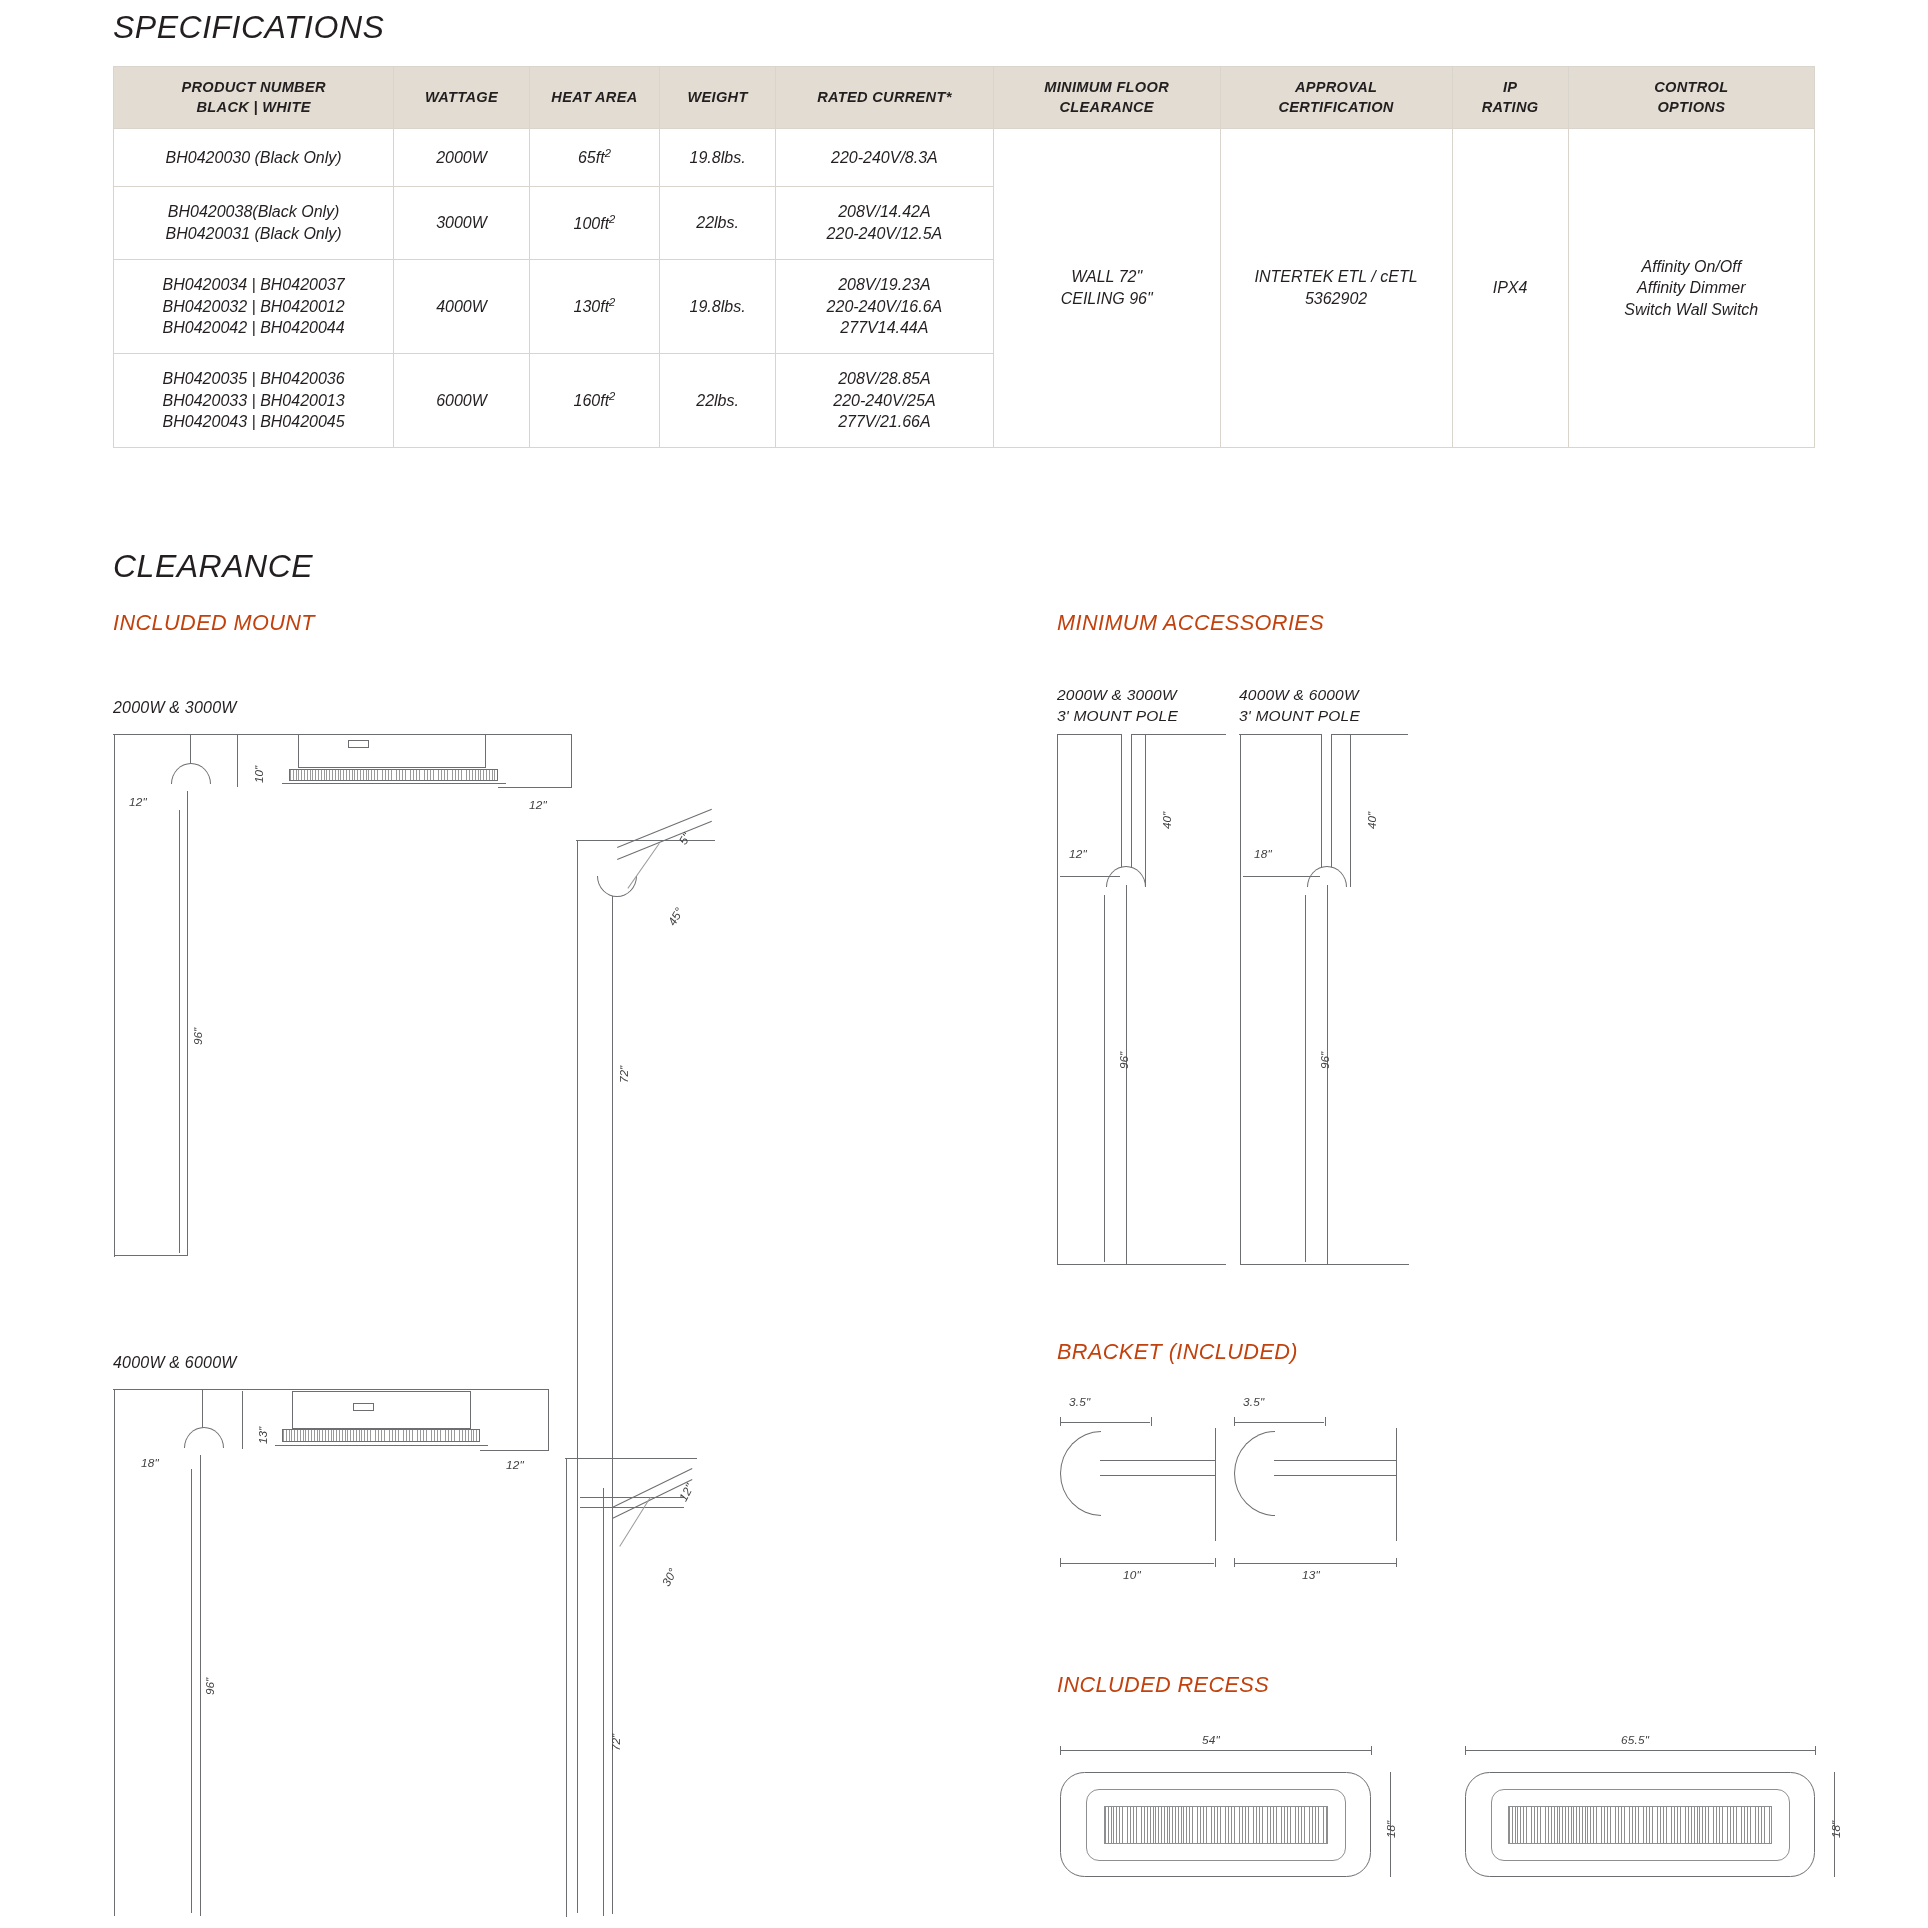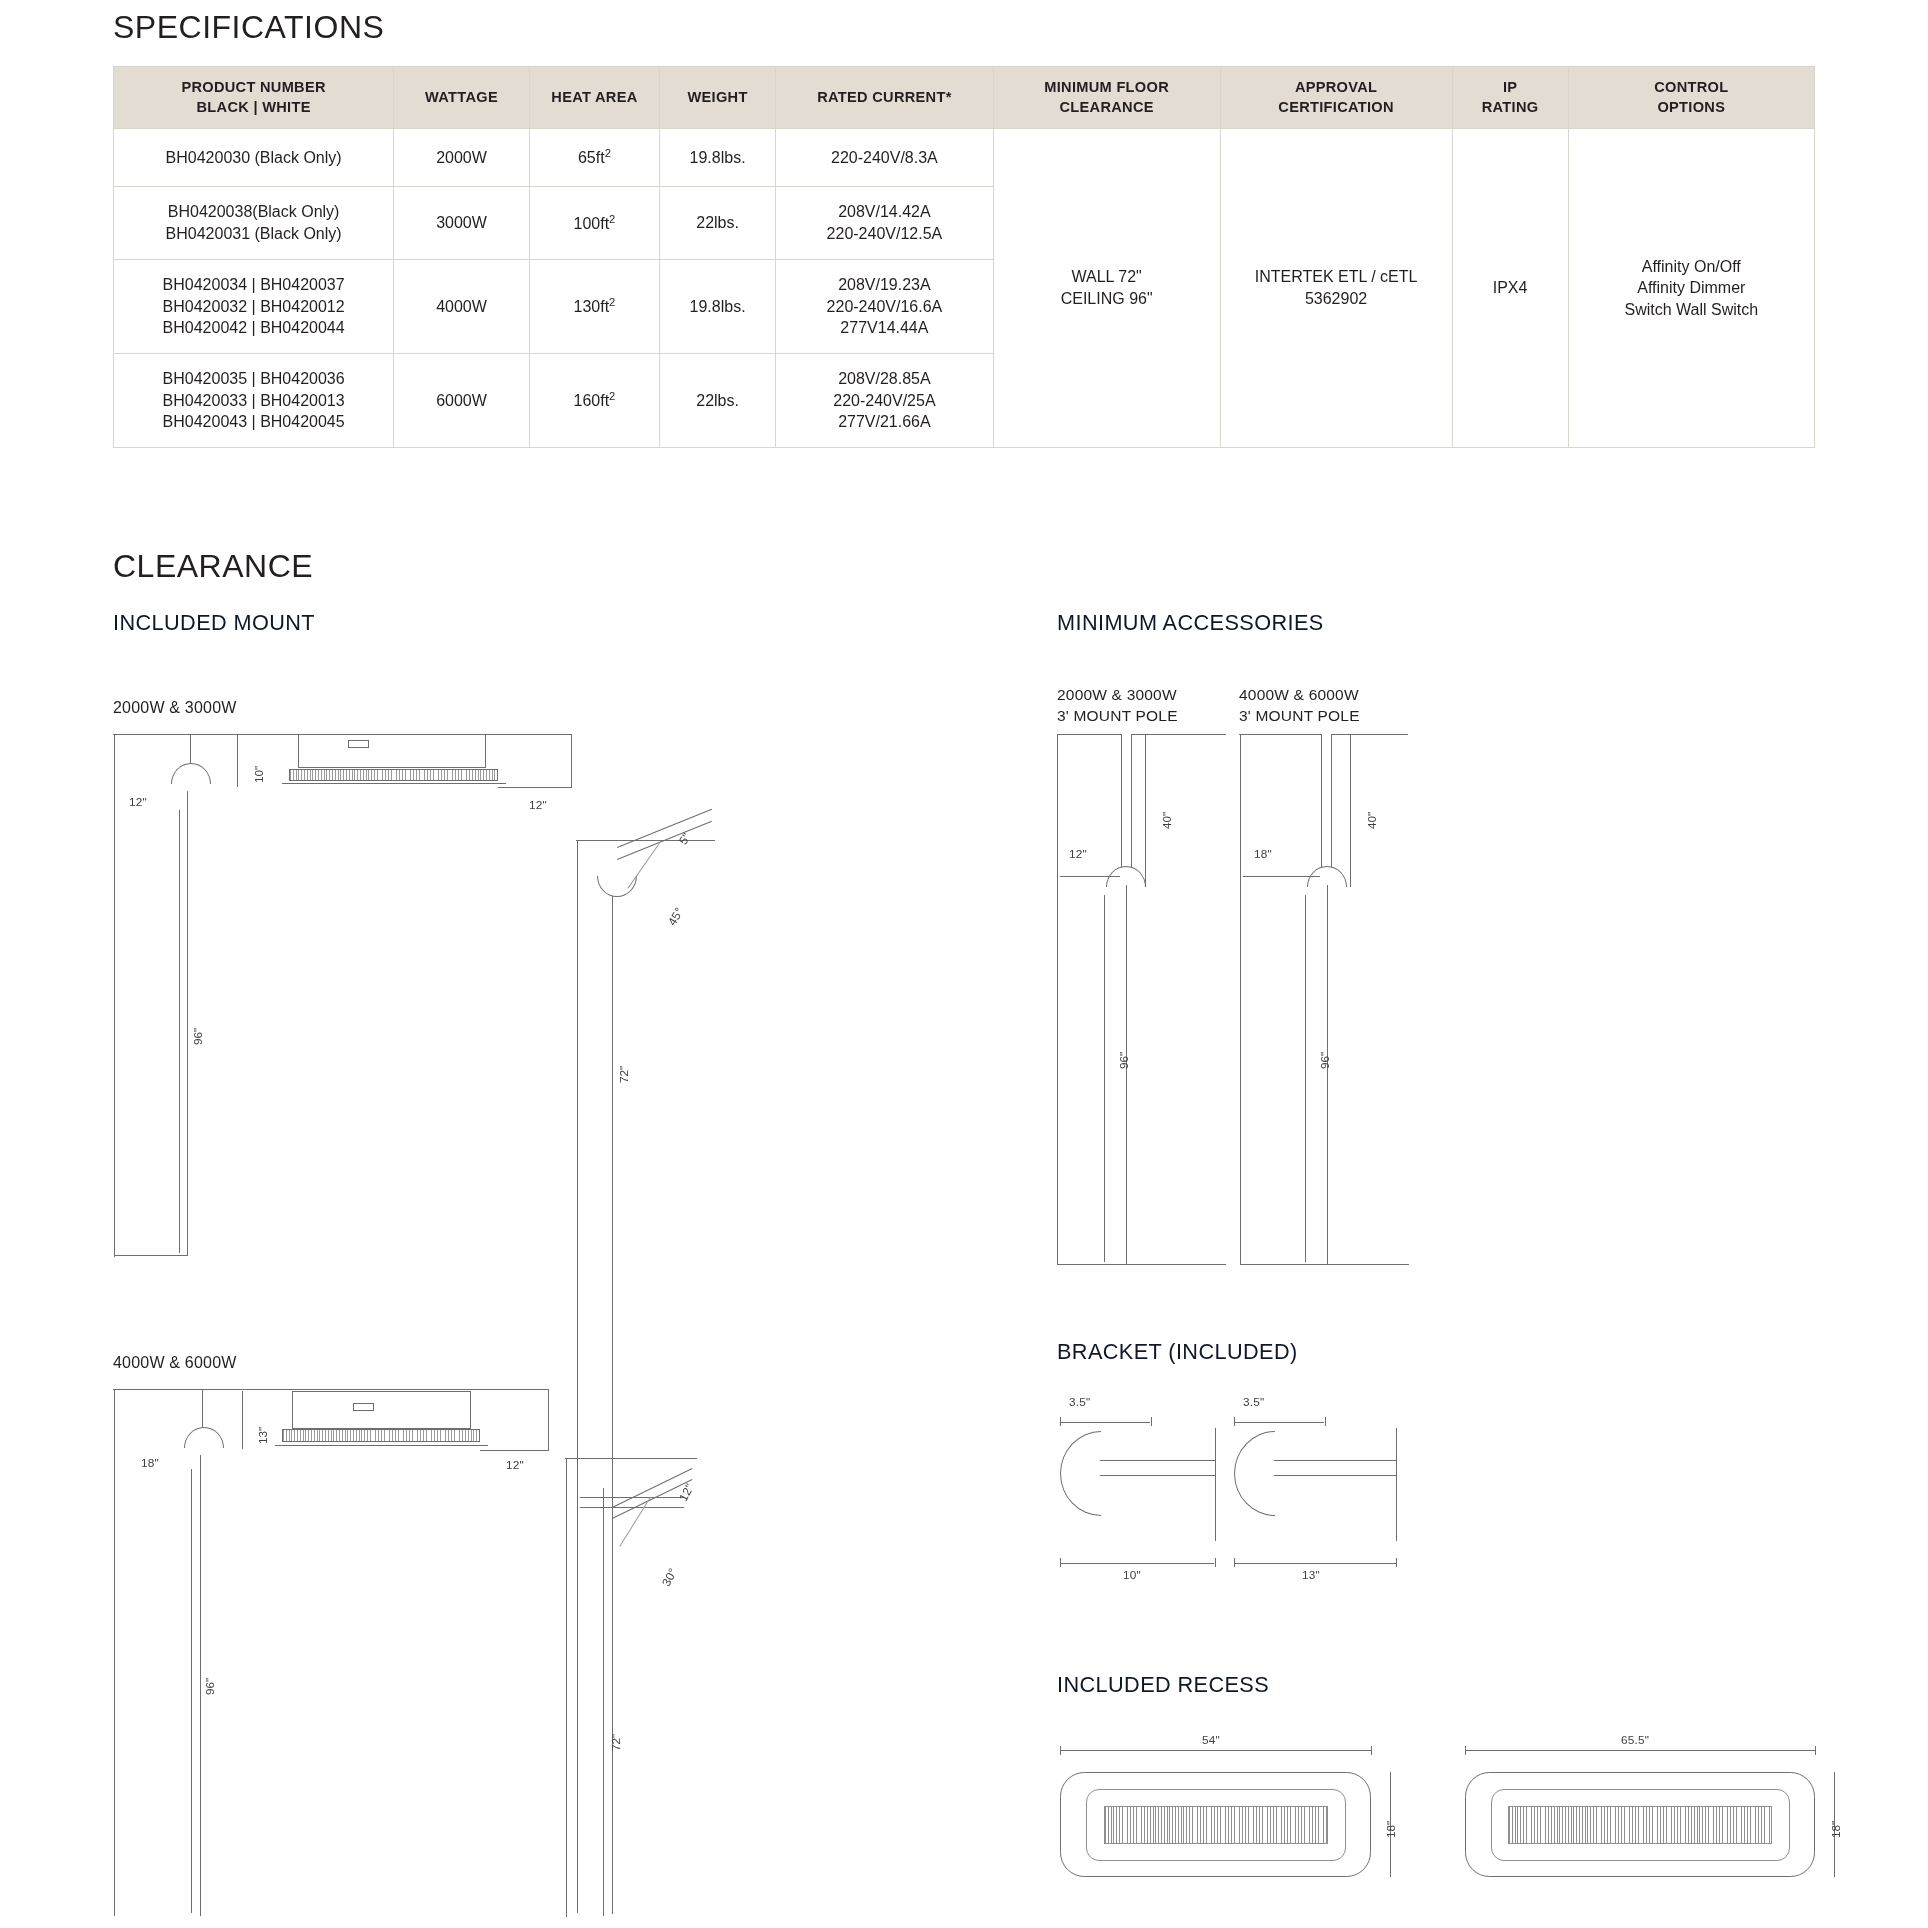--- a/index.html
+++ b/index.html
@@ -3,34 +3,34 @@
 <meta charset="utf-8">
 <style>
   * { box-sizing: border-box; }
   html, body {
     margin: 0; padding: 0;
     width: 1928px; height: 1928px;
     background: #ffffff;
     font-family: "Liberation Sans", sans-serif;
     color: #231f20;
   }
-  .page { position: relative; width: 1928px; height: 1928px; overflow: hidden; }
+  .page { position: relative; width: 1928px; height: 1928px; overflow: hidden; font-style: italic; }
 
   
   .h-section {
     font-size: 32px;
     letter-spacing: 0.5px;
     font-weight: 400;
     color: #231f20;
   }
   .h-sub {
     font-size: 21.7px;
     letter-spacing: 0.4px;
     font-weight: 400;
-    color: #0f172a;
+    color: #c2410c;
   }
 
   
   #spec-title { position: absolute; left: 113px; top: 9.4px; }
   table.spec {
     position: absolute;
     left: 113px; top: 66px;
     width: 1702px;
     border-collapse: collapse;
     font-size: 15px;

